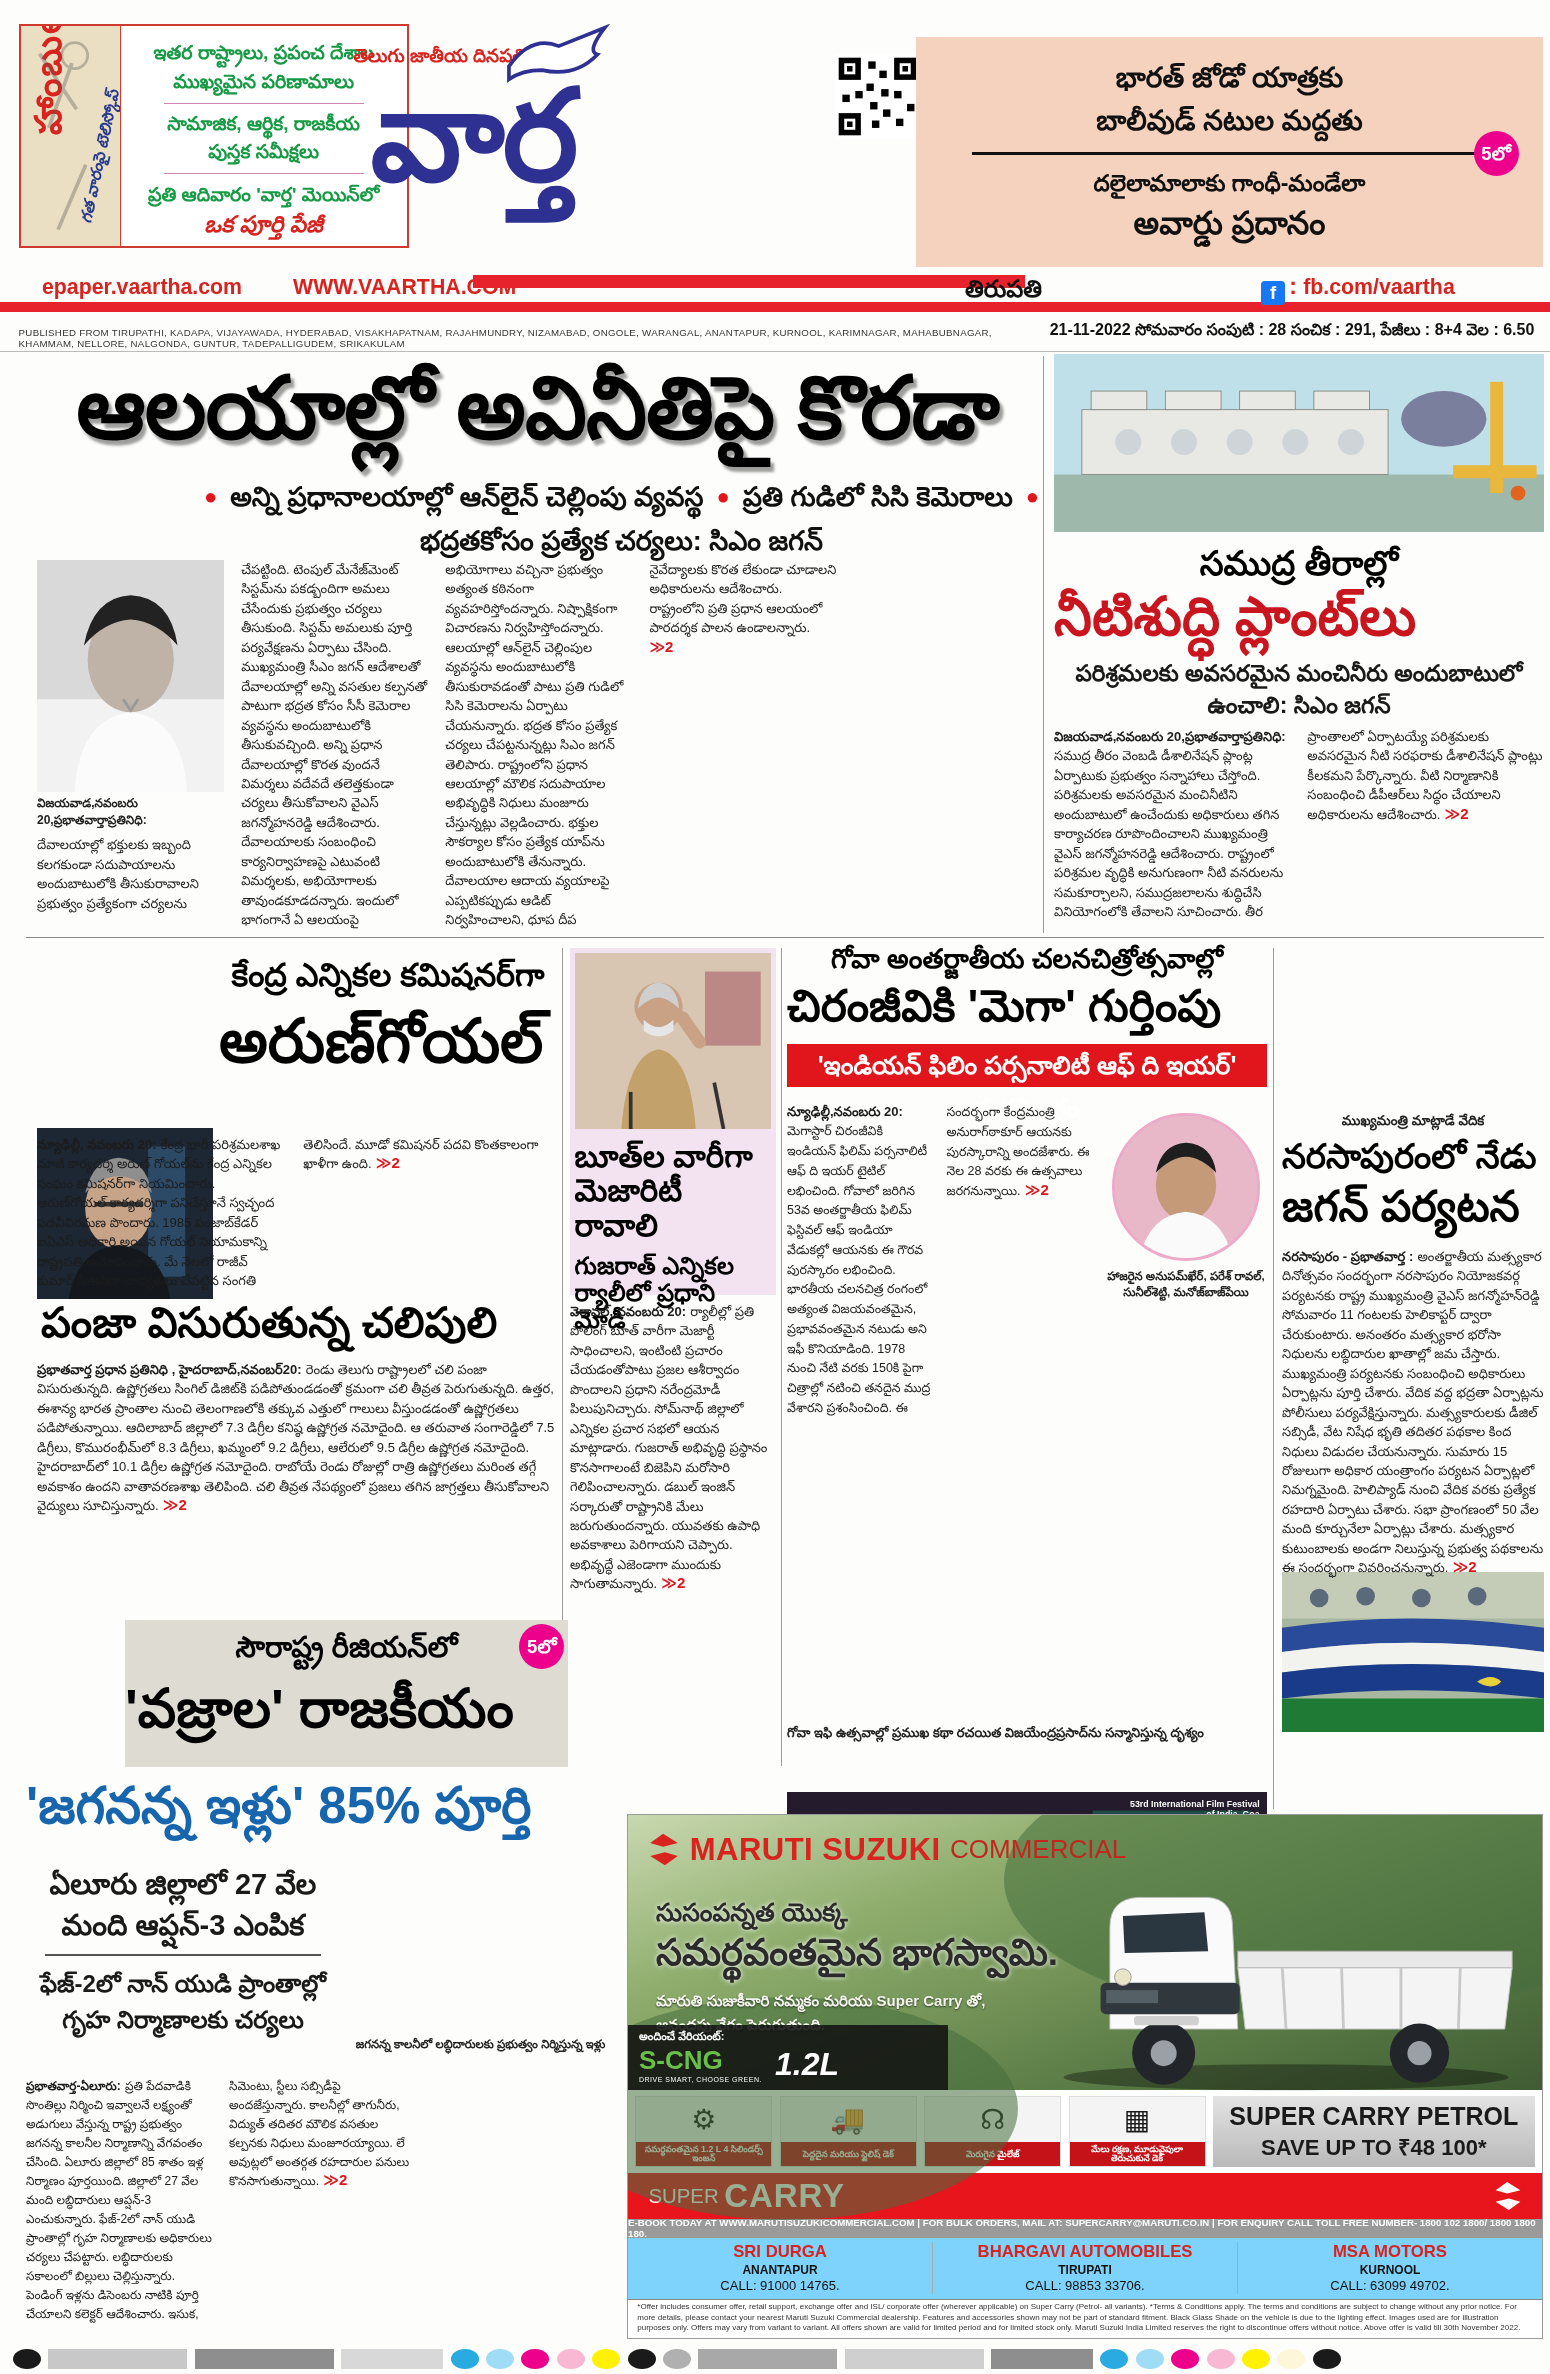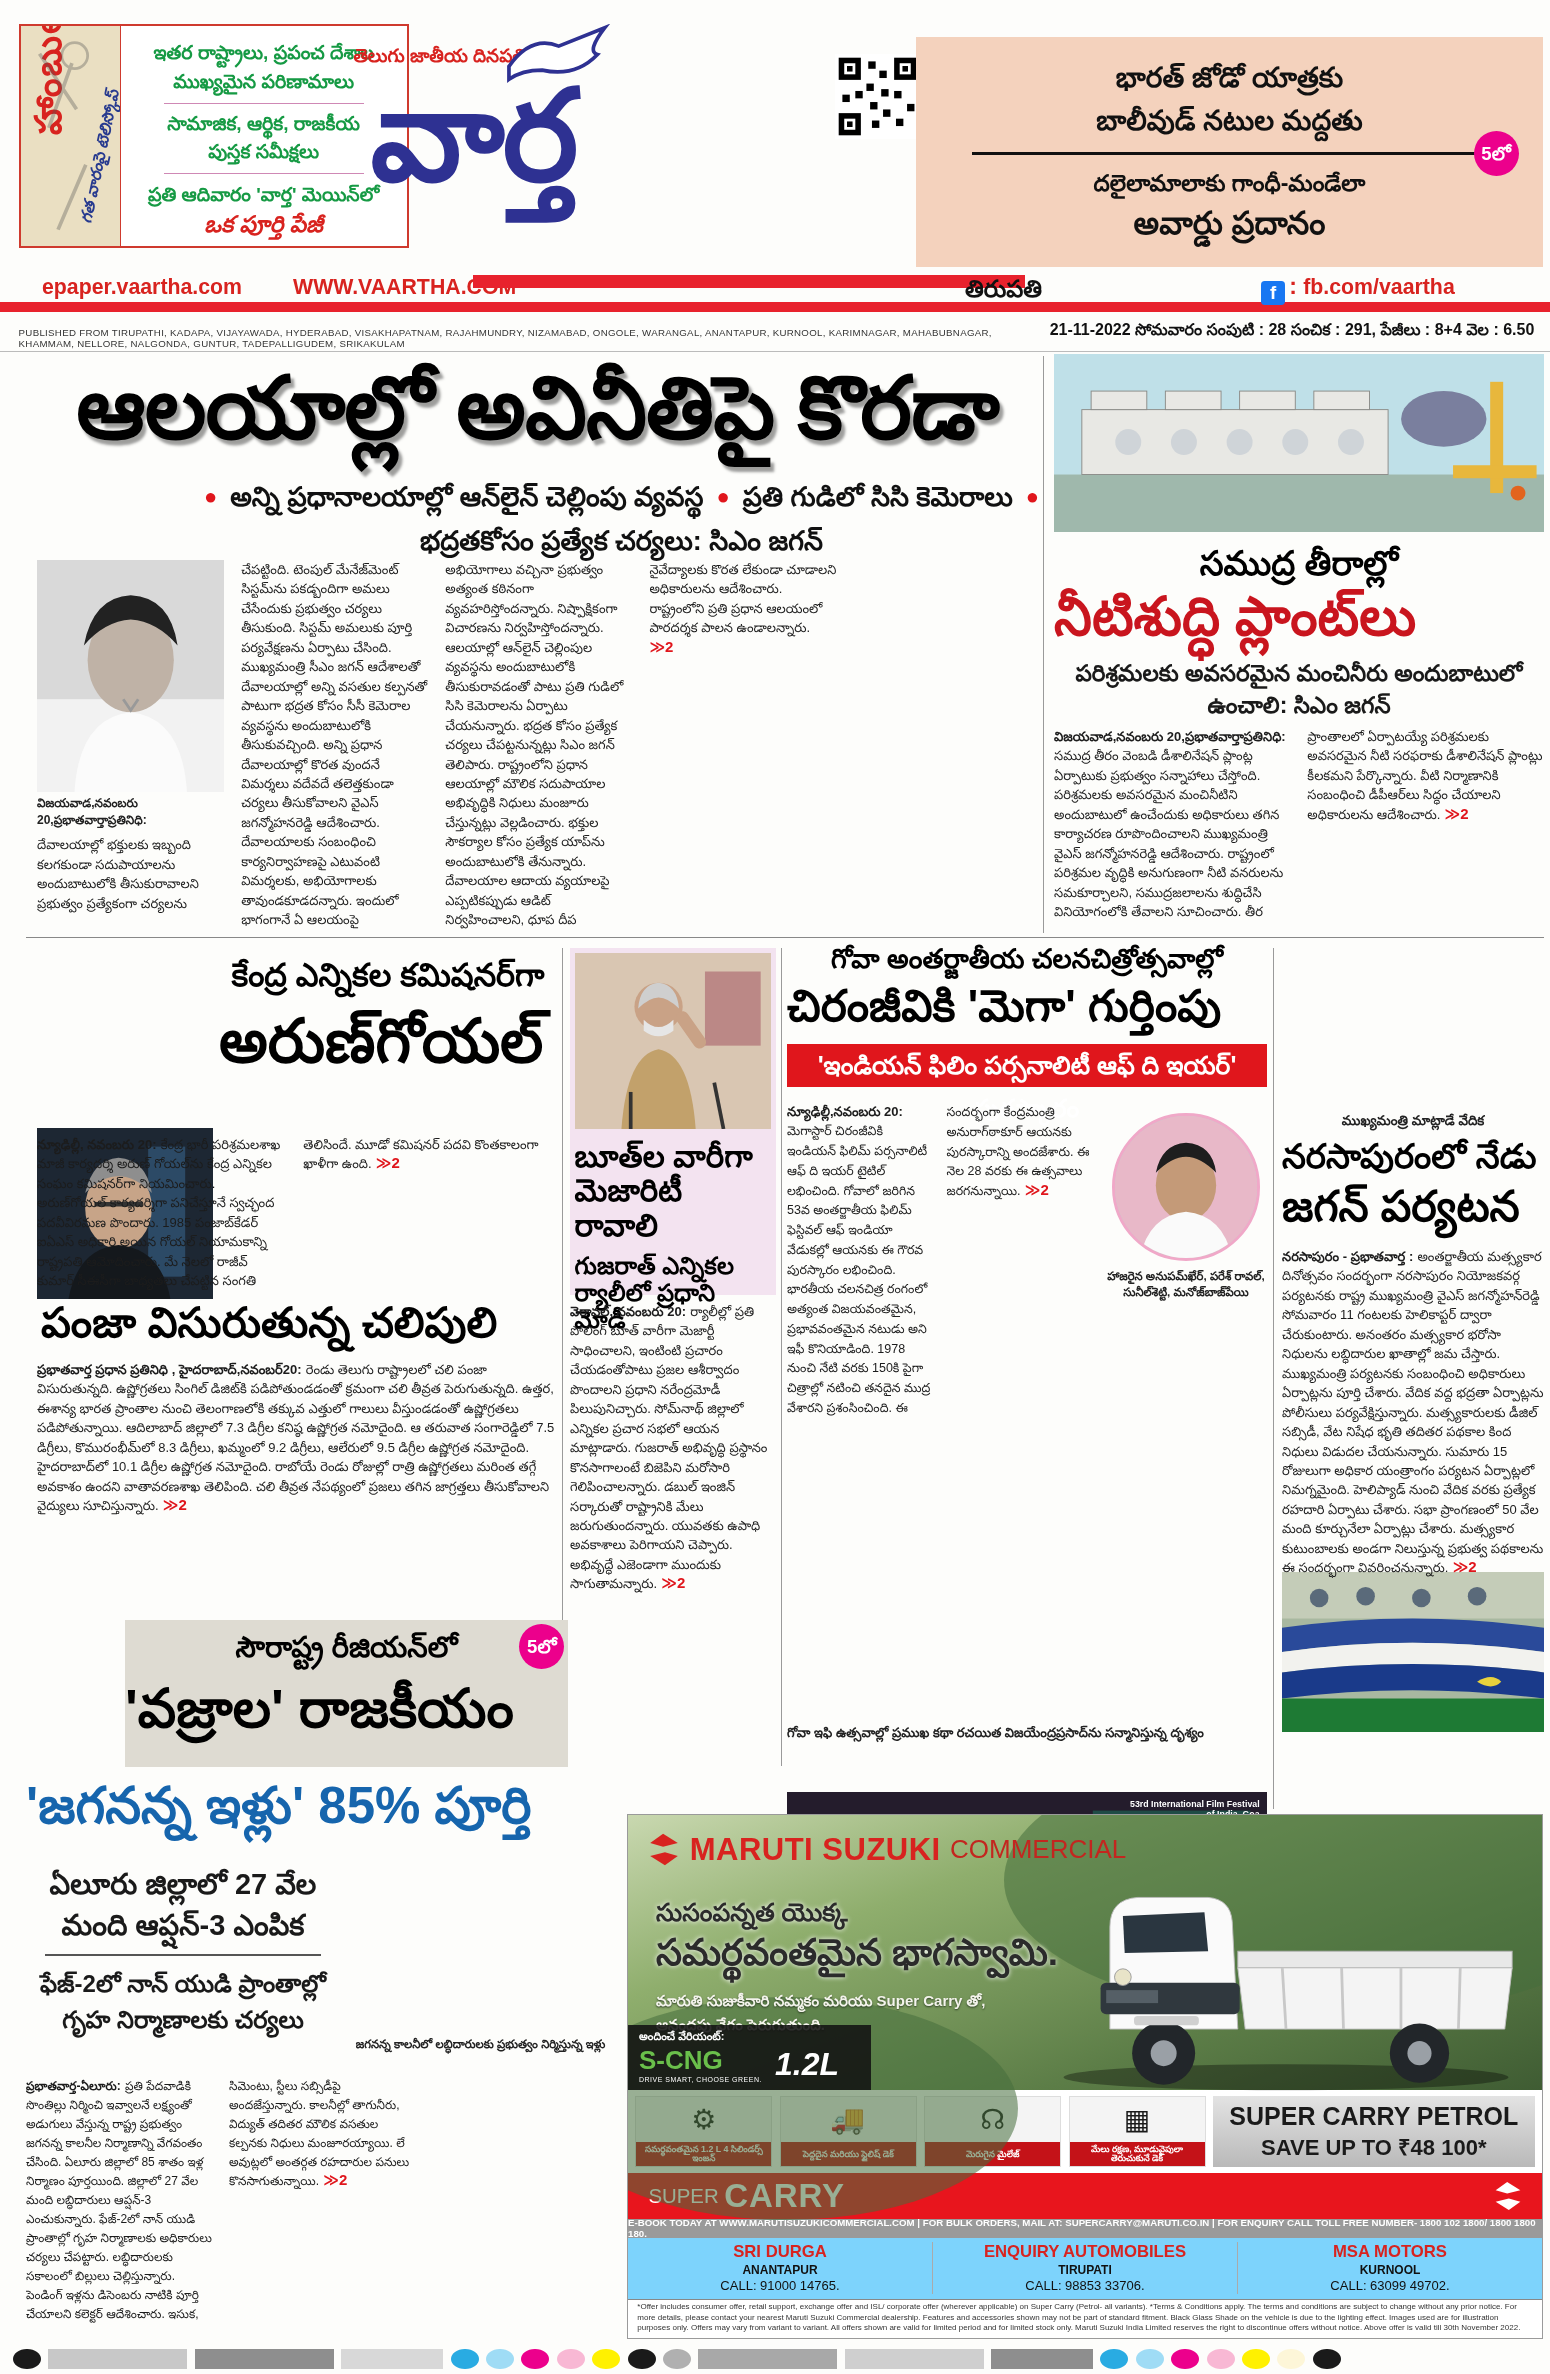--- a/index.html
+++ b/index.html
@@ -53,21 +53,21 @@
   
   .ad{border:0.9px solid #9a9a9a;background:#fff;overflow:hidden}
   .ad-visual{position:relative;height:275px;background:linear-gradient(160deg,#c9d8b0 0%,#8fae6d 30%,#5c7d47 70%,#3f5c33 100%)}
   .ad-hill{position:absolute;border-radius:50%;background:rgba(70,110,60,.55)}
   .ad-brand{position:absolute;left:20.4px;top:16.7px;display:flex;align-items:center;gap:9.3px}
   .ad-brand-txt{color:#d8231f;font-weight:900;font-size:31px;letter-spacing:0.5px}
   .ad-brand-sub{color:#c3261f;font-weight:400;font-size:26px}
   .ad-tag1{position:absolute;left:28px;top:83px;color:#2b2b2b;font-size:25px;font-weight:bold;text-shadow:0 0 5.6px #fff}
   .ad-tag2{position:absolute;left:28px;top:117px;color:#2b2b2b;font-size:37px;font-weight:900;text-shadow:0 0 5.6px #fff}
   .ad-tag3{position:absolute;left:28px;top:174px;color:#f4f4ec;font-size:15px;font-weight:bold;line-height:1.6;text-shadow:0 0.9px 1.9px #2c3c24}
-  .ad-variant{position:absolute;left:0;bottom:0;width:243px;height:65px;background:rgba(18,18,18,.88);color:#fff;padding:4.6px 11px}
+  .ad-variant{position:absolute;left:0;bottom:0;width:320px;height:65px;background:rgba(18,18,18,.88);color:#fff;padding:4.6px 11px}
   .ad-feat{height:83px;display:flex;gap:7.4px;padding:5.6px 7.4px;background:#fff}
   .tile{flex:0 0 137px;display:flex;flex-direction:column;border:0.9px solid #ddd}
   .tile-ic{flex:1;display:flex;align-items:center;justify-content:center;background:#f4f4f4;font-size:28px}
   .tile-cap{height:24px;background:#c41218;color:#fff;font-size:8.8px;font-weight:bold;display:flex;align-items:center;justify-content:center;text-align:center;padding:0 3.7px;line-height:1.1}
   .offer{flex:1;background:linear-gradient(#e3e3e3,#b9b9b9);display:flex;flex-direction:column;align-items:center;justify-content:center}
   .offer-1{font-size:25px;font-weight:900;color:#1a1a1a}
   .offer-2{font-size:22px;font-weight:800;color:#1a1a1a}
   .ad-band{height:46px;background:#e8151d;display:flex;align-items:center;padding:0 20.4px;color:#fff}
   .ad-gray{height:18.6px;background:#9a9a9a;color:#fff;font-size:9.7px;font-weight:bold;display:flex;align-items:center;justify-content:center}
   .dealers{height:61px;display:flex;align-items:center;background:#7dd3fc}
@@ -456,21 +456,21 @@
       </svg>
     </div>
     <div class="ad-gray">E-BOOK TODAY AT WWW.MARUTISUZUKICOMMERCIAL.COM | FOR BULK ORDERS, MAIL AT: SUPERCARRY@MARUTI.CO.IN | FOR ENQUIRY CALL TOLL FREE NUMBER- 1800 102 1800/ 1800 1800 180.</div>
     <div class="dealers">
       <div class="dealer">
         <div class="dealer-name">SRI DURGA</div>
         <div class="dealer-city">ANANTAPUR</div>
         <div class="dealer-phone">CALL: 91000 14765.</div>
       </div>
       <div class="dealer">
-        <div class="dealer-name">ENQUIRY AUTOMOBILES</div>
+        <div class="dealer-name">BHARGAVI AUTOMOBILES</div>
         <div class="dealer-city">TIRUPATI</div>
         <div class="dealer-phone">CALL: 98853 33706.</div>
       </div>
       <div class="dealer">
         <div class="dealer-name">MSA MOTORS</div>
         <div class="dealer-city">KURNOOL</div>
         <div class="dealer-phone">CALL: 63099 49702.</div>
       </div>
     </div>
     <div class="fineprint">*Offer includes consumer offer, retail support, exchange offer and ISL/ corporate offer (wherever applicable) on Super Carry (Petrol- all variants). *Terms &amp; Conditions apply. The terms and conditions are subject to change without any prior notice. For more details, please contact your nearest Maruti Suzuki Commercial dealership. Features and accessories shown may not be part of standard fitment. Black Glass Shade on the vehicle is due to the lighting effect. Images used are for illustration purposes only. Offers may vary from variant to variant. All offers shown are valid for limited period and for limited stock only. Maruti Suzuki India Limited reserves the right to discontinue offers without notice. Above offer is valid till 30th November 2022.</div>

